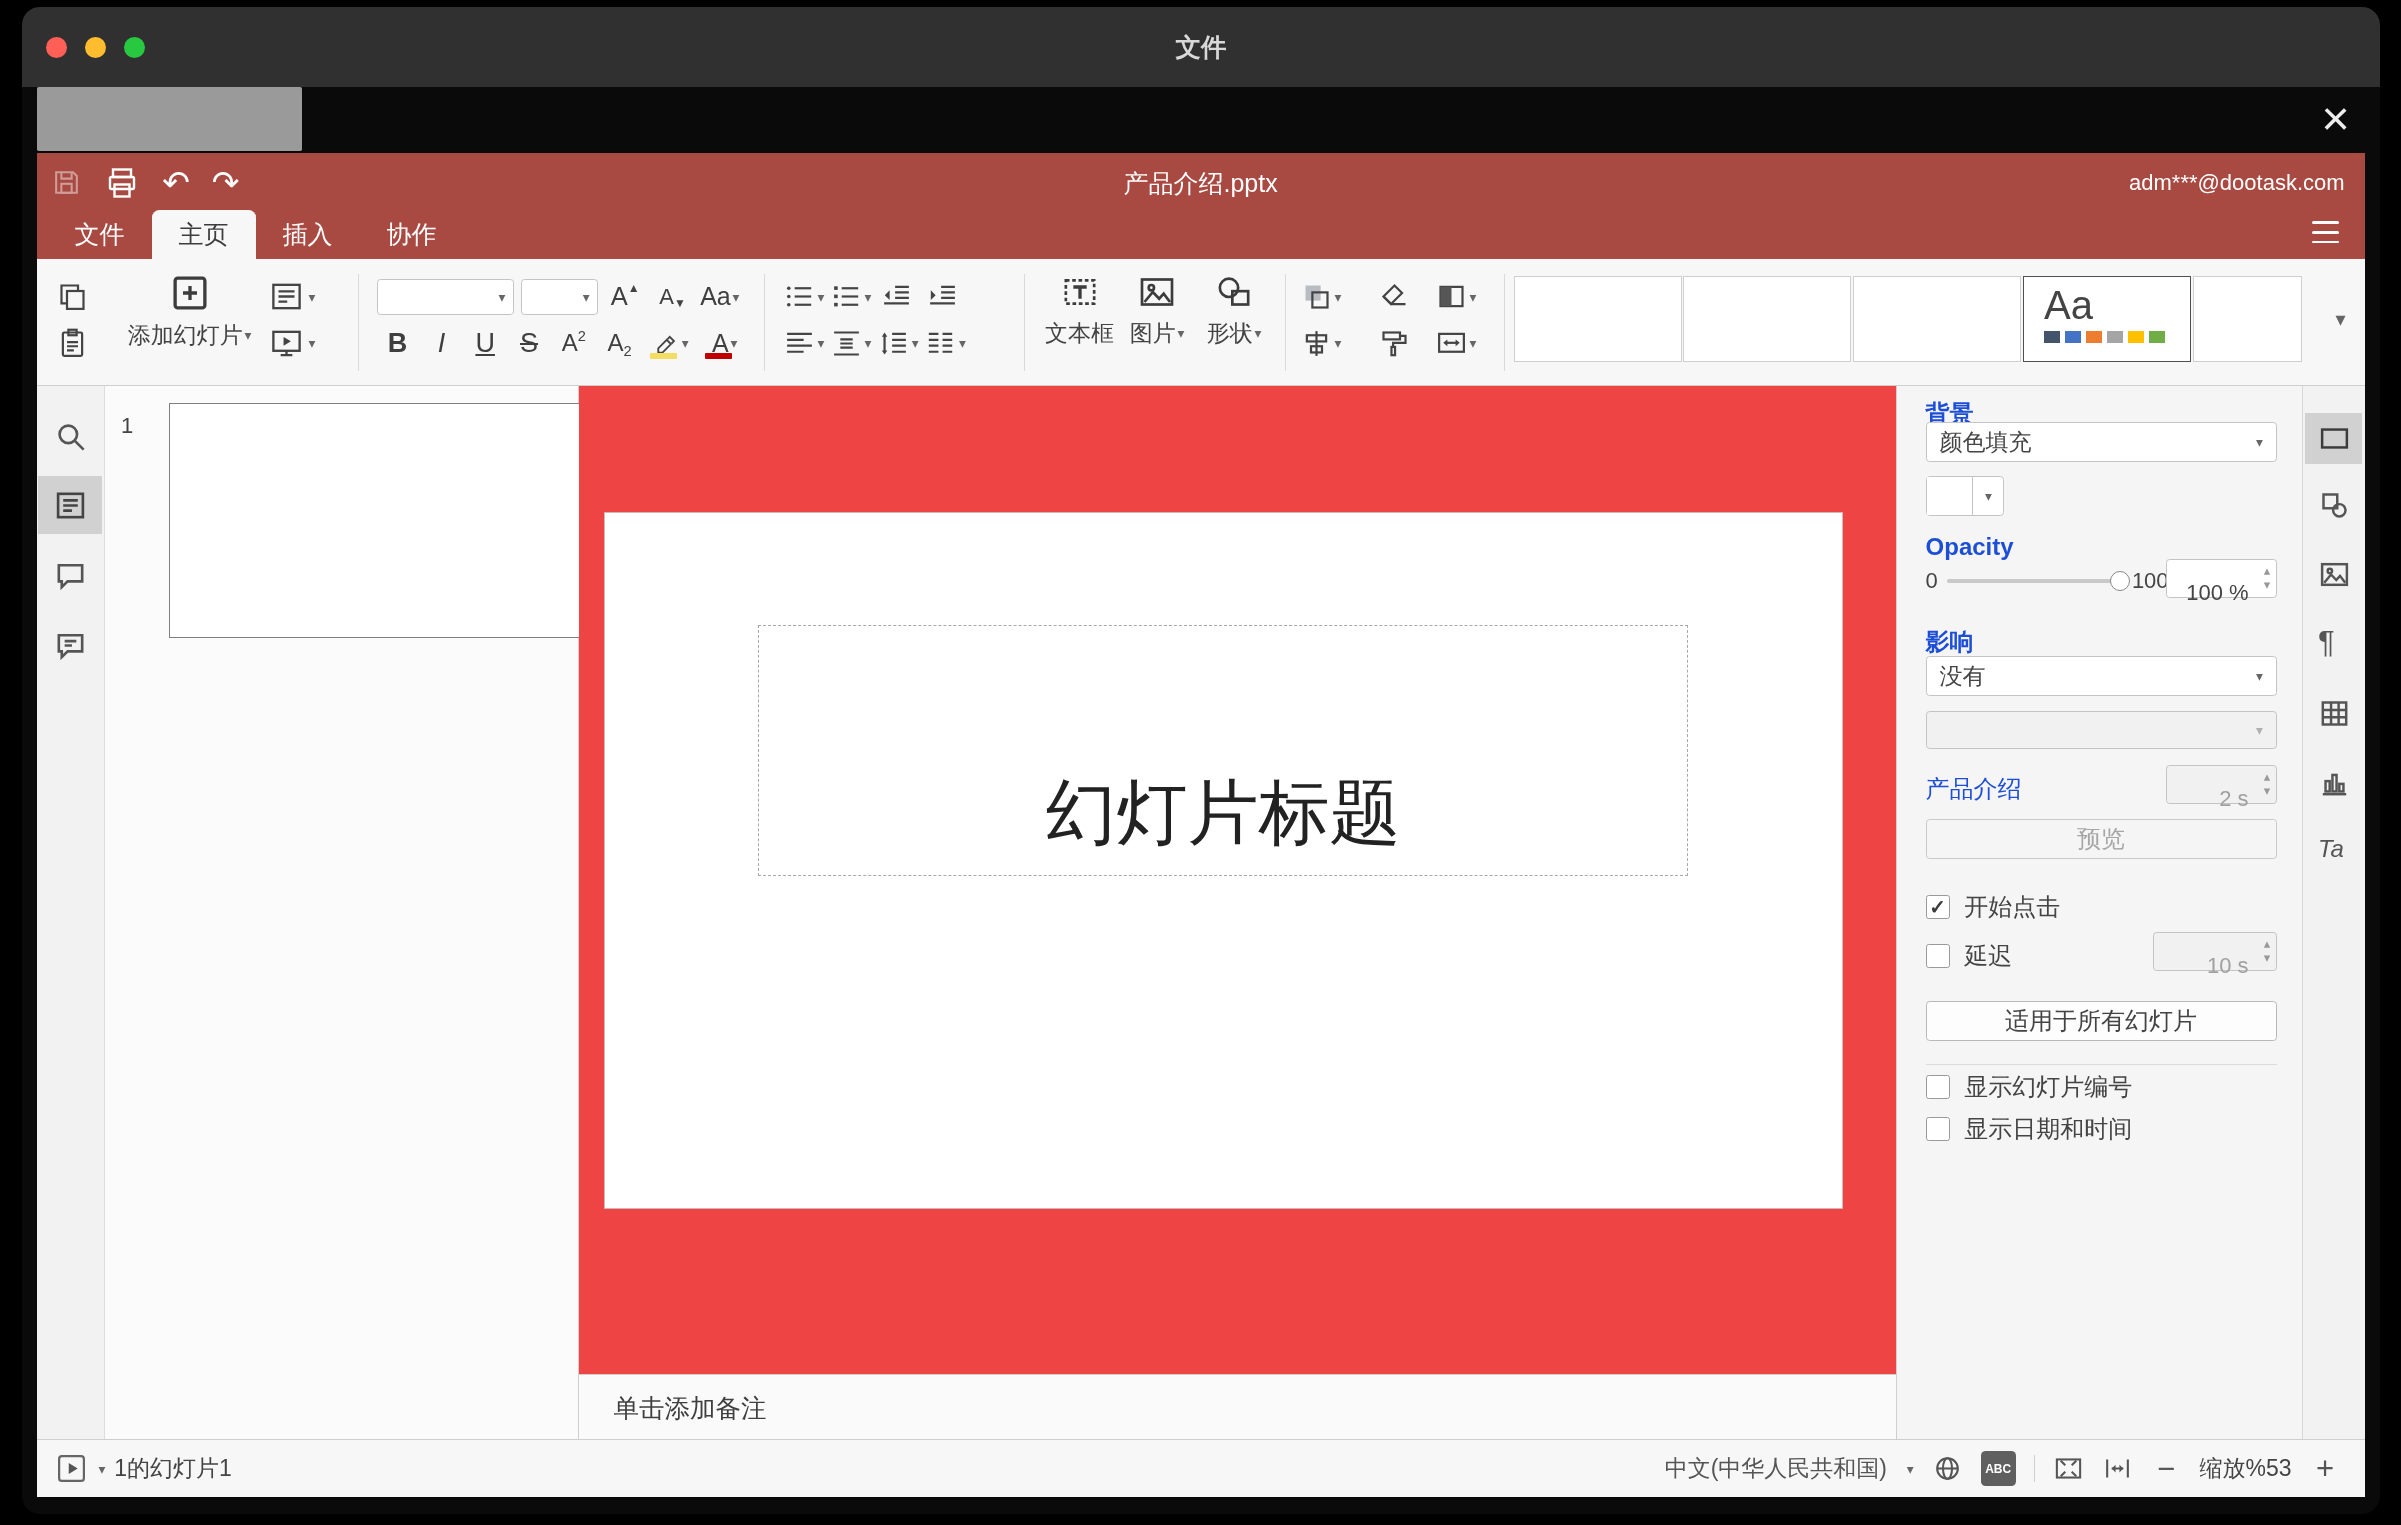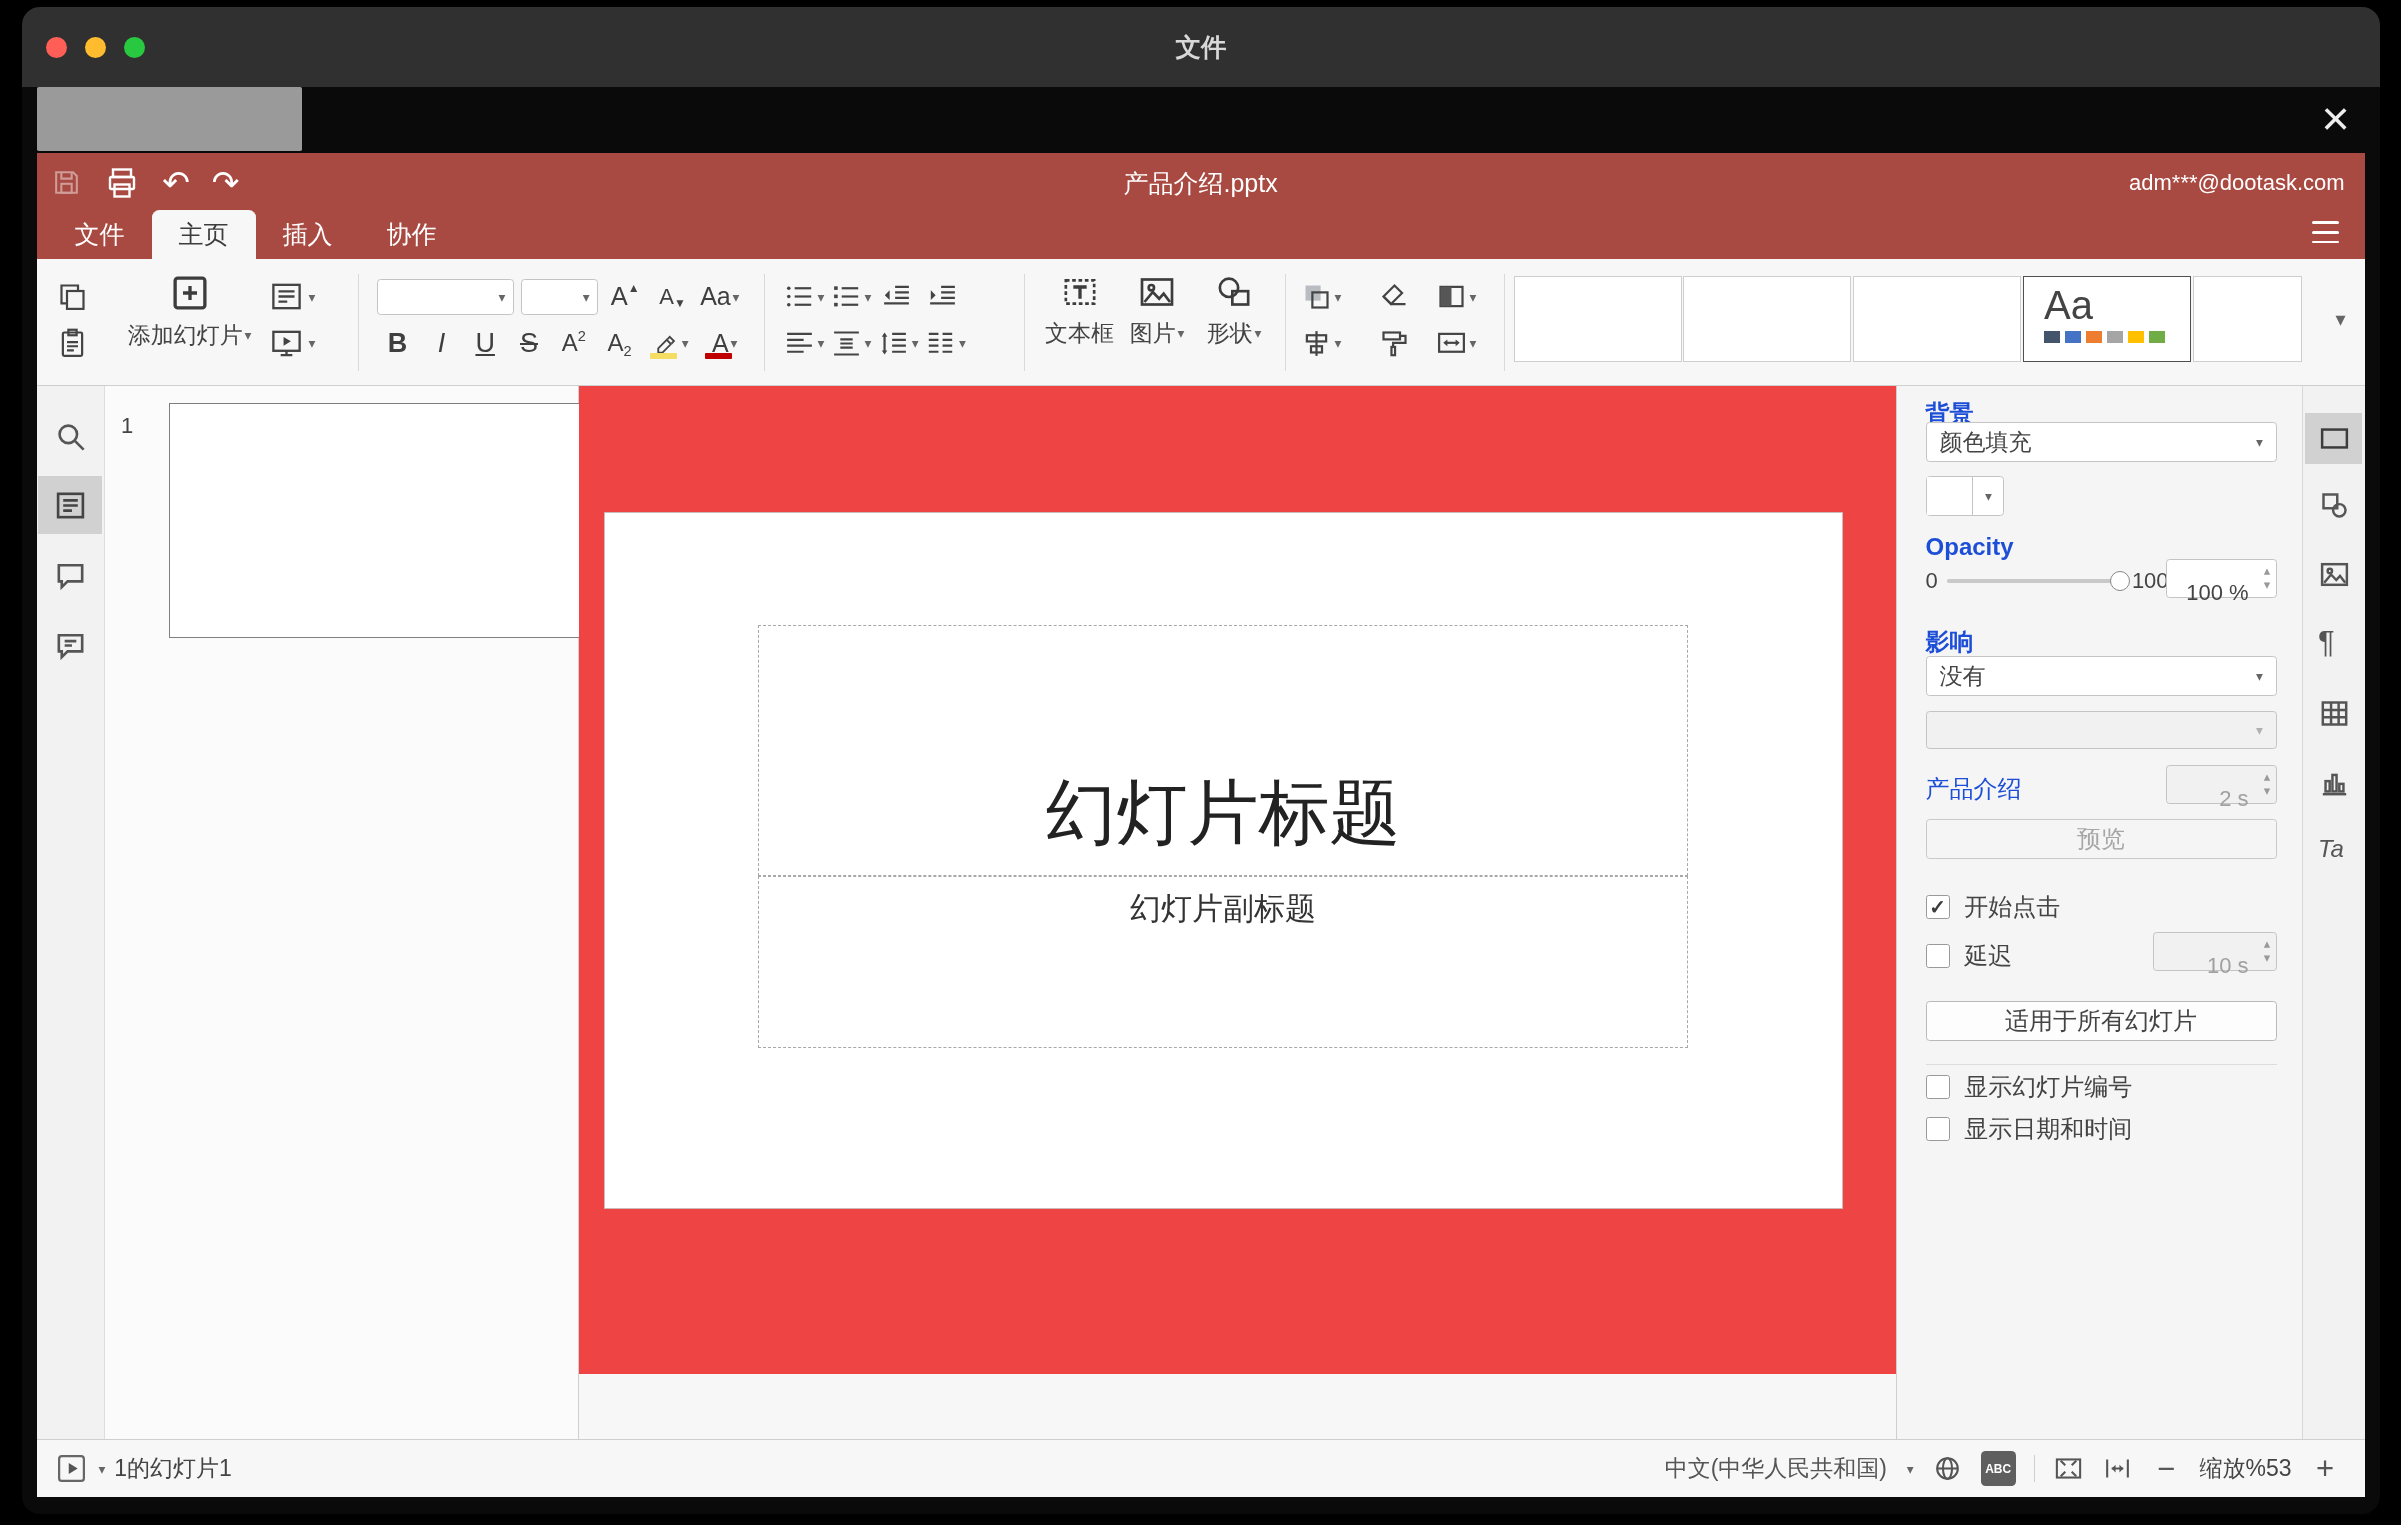--- a/index.html
+++ b/index.html
@@ -571,26 +571,26 @@
     <div class="thumbs">
       <div class="th-num">1</div>
       <div class="th-slide"></div>
     </div>
 
     <div class="canvas">
       <div class="slide">
         <div class="ph ph-title">
           <div class="txt">幻灯片标题</div>
         </div>
-        <div class="ph ph-sub">
-          <div class="txt">幻灯片副标题</div>
-        </div>
-      </div>
-    </div>
-
+      </div>
+    </div>
+
+    <div class="notesbar">
+      <div class="txt">单击添加备注</div>
+    </div>
 
     <div class="rightpanel">
       <div class="rp-label rp-bold" style="top:12px">背景</div>
 
       <div class="rp-select" style="top:36px">
         <span>颜色填充</span>
         <span class="chev">▾</span>
       </div>
 
       <div class="swatch">

